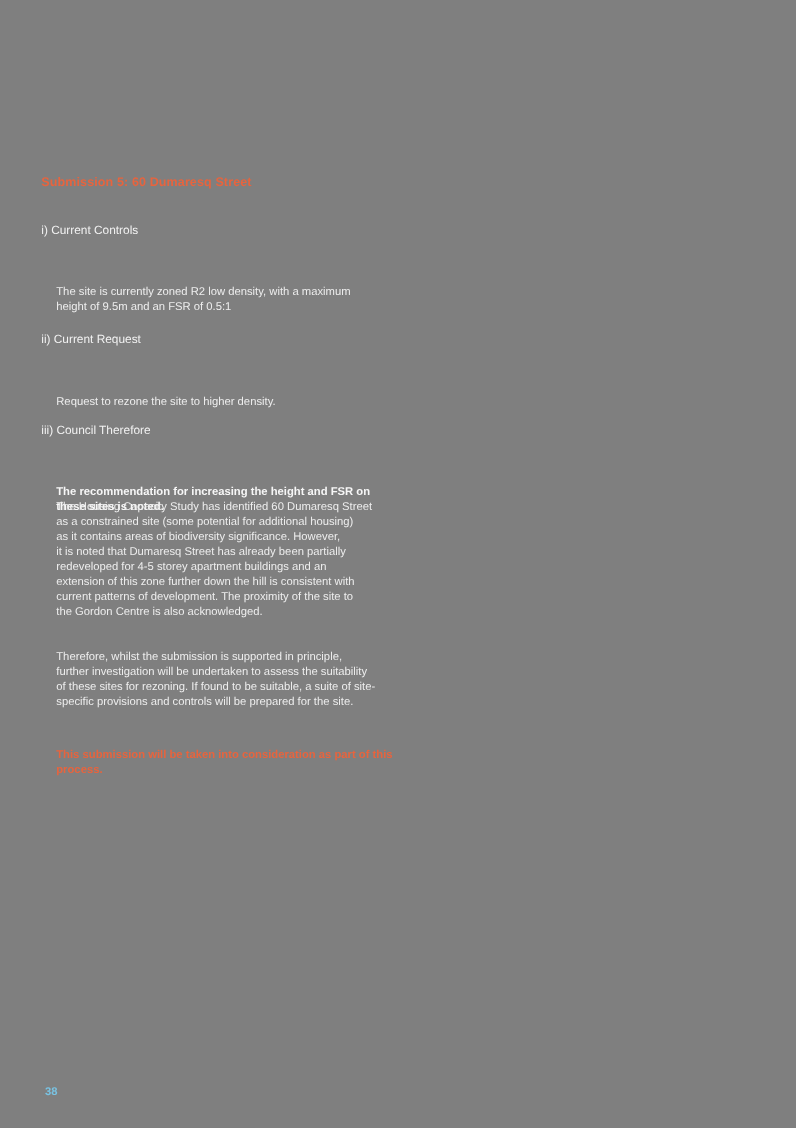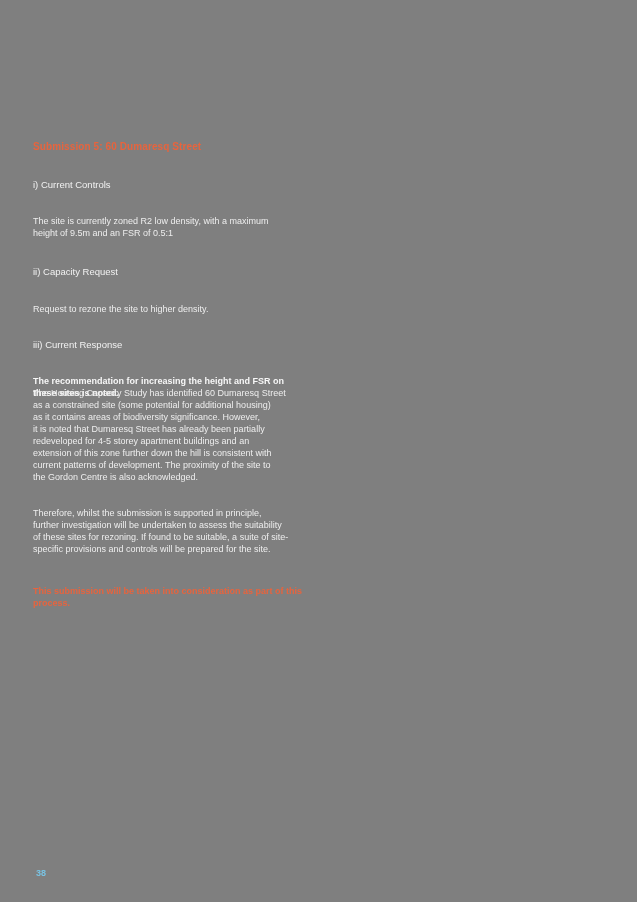--- a/index.html
+++ b/index.html
@@ -33,21 +33,21 @@
     position: absolute;
     left: 33px;
     margin: 0;
     font-size: 9.5px;
     font-weight: 400;
     color: #f2f2f2;
   }
   .body-text {
     position: absolute;
     left: 33px;
-    margin: 0;
+    margin: 12px;
     font-size: 9px;
     line-height: 12px;
     font-weight: 400;
     color: #eeeeee;
     white-space: pre-line;
   }
   .lead-text {
     font-weight: 700;
     color: #f7f7f7;
   }
@@ -79,25 +79,25 @@
 
 <div class="page">
 
   <h1 class="doc-title">Submission 5: 60 Dumaresq Street</h1>
 
   <h2 class="sec-heading pos-s1-h">i) Current Controls</h2>
 
   <p class="body-text pos-s1-b">The site is currently zoned R2 low density, with a maximum
 height of 9.5m and an FSR of 0.5:1</p>
 
-  <h2 class="sec-heading pos-s2-h">ii) Capacity Request</h2>
+  <h2 class="sec-heading pos-s2-h">ii) Current Request</h2>
 
   <p class="body-text pos-s2-b">Request to rezone the site to higher density.</p>
 
-  <h2 class="sec-heading pos-s3-h">iii) Current Response</h2>
+  <h2 class="sec-heading pos-s3-h">iii) Council Therefore</h2>
 
   <p class="body-text lead-text pos-s3-lead">The recommendation for increasing the height and FSR on
 these sites is noted.</p>
 
   <p class="body-text pos-s3-p1">The Housing Capacity Study has identified 60 Dumaresq Street
 as a constrained site (some potential for additional housing)
 as it contains areas of biodiversity significance. However,
 it is noted that Dumaresq Street has already been partially
 redeveloped for 4-5 storey apartment buildings and an
 extension of this zone further down the hill is consistent with

